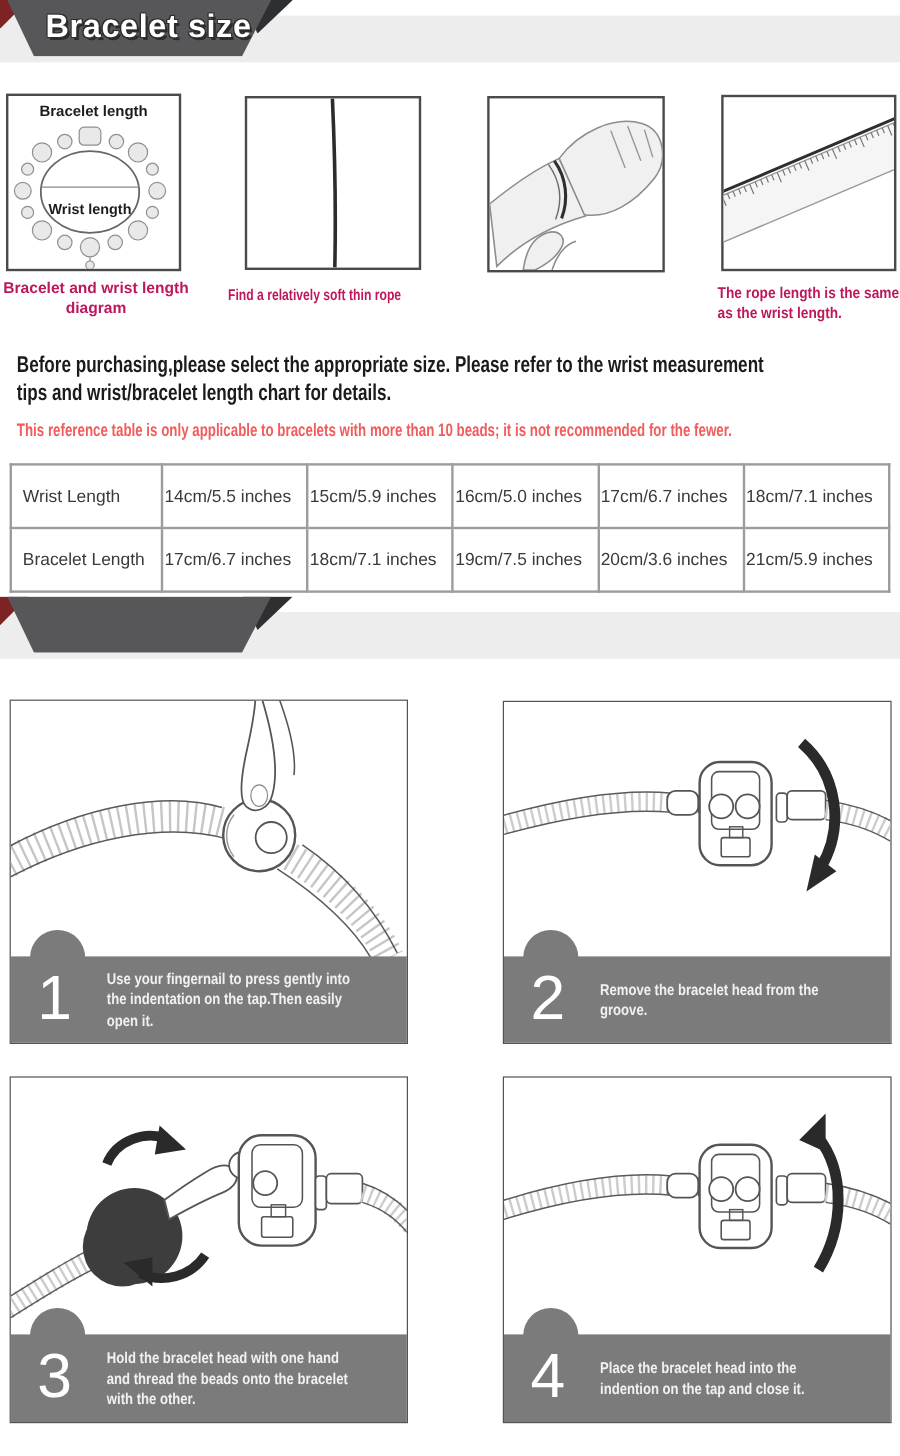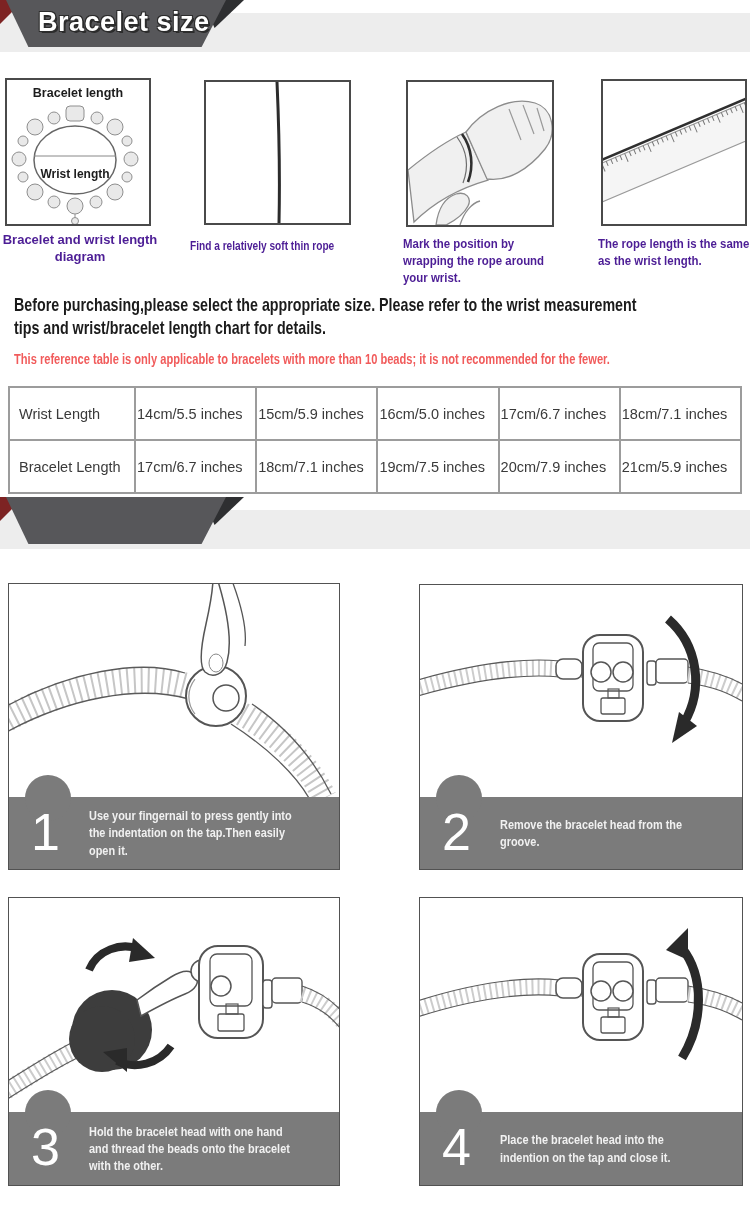--- a/index.html
+++ b/index.html
@@ -11,21 +11,21 @@
               clip-path:polygon(0 0,100% 0,0 100%);}
   .ribbon-fold{position:absolute;width:42px;height:28px;background:#2e2f31;
                clip-path:polygon(0 0,100% 0,30% 100%);}
   .ribbon-main{position:absolute;width:222px;height:47px;background:#57575a;
                clip-path:polygon(2px 0,100% 0,89% 100%,11% 100%);}
   .ribbon-label{position:absolute;font-size:27px;font-weight:800;color:#ffffff;line-height:1;
                 letter-spacing:.5px;
                 text-shadow:2px 2px 0 #2c2c2c,-1px 1px 0 #2c2c2c,1px -1px 0 #2c2c2c,-1px -1px 0 #2c2c2c;}
   
   .mbox{position:absolute;background:#fff;border:2px solid #4a4a4a;box-sizing:border-box;}
-  .mcap{position:absolute;font-size:13px;font-weight:700;color:#4c1d95;line-height:1.3;}
+  .mcap{position:absolute;font-size:13px;font-weight:700;color:#be185d;line-height:1.3;}
   .mcap.center{text-align:center;}
   .squish78{transform:scaleX(0.78);transform-origin:0 0;white-space:nowrap;}
   .squish88{transform:scaleX(0.88);transform-origin:0 0;}
   
   .intro-line{position:absolute;left:14px;font-size:19px;font-weight:800;color:#1b1b1b;
               white-space:nowrap;transform:scaleX(0.75);transform-origin:0 0;}
   .note-line{position:absolute;left:14px;font-size:15px;font-weight:700;color:#f15b5b;
              white-space:nowrap;transform:scaleX(0.74);transform-origin:0 0;}
   
   table.size{position:absolute;left:8px;top:386px;width:734px;border-collapse:collapse;}
@@ -98,23 +98,20 @@
     <svg viewBox="0 0 144 143" width="144" height="143" preserveAspectRatio="none">
       <path d="M0,88 C22,70 40,58 58,50 L80,98 C52,106 28,118 6,140 Z" fill="#f0f0f0" stroke="#8c8c8c" stroke-width="1.3"></path>
       <path d="M58,50 C74,28 104,14 127,21 C146,27 149,52 137,67 C121,87 100,100 79,97 Z" fill="#f0f0f0" stroke="#8c8c8c" stroke-width="1.3"></path>
       <path d="M101,27 L113,58 M115,23 L126,52 M129,26 L136,49" stroke="#9a9a9a" stroke-width="1.2" fill="none"></path>
       <path d="M54,52 C64,66 66,84 60,100" stroke="#2f2f2f" stroke-width="2.6" fill="none"></path>
       <path d="M49,55 C59,69 61,85 55,101" stroke="#6d6d6d" stroke-width="1.2" fill="none"></path>
       <path d="M28,143 C30,128 36,116 48,112 C58,109 64,116 60,124 C55,134 44,140 38,143 Z" fill="#f0f0f0" stroke="#8c8c8c" stroke-width="1.3"></path>
       <path d="M52,143 C56,130 64,121 72,119" stroke="#8c8c8c" stroke-width="1.3" fill="none"></path>
     </svg>
   </div>
-  <div class="mcap" style="left:403px;top:236px;width:172px">
-    <span class="squish88" style="display:inline-block">Mark the position by wrapping the rope around your wrist.</span>
-  </div>
 
   <div class="mbox" style="left:601px;top:79px;width:146px;height:147px">
     <svg viewBox="0 0 142 143" width="142" height="143" preserveAspectRatio="none">
       <g transform="rotate(-23 71 71)">
         <line x1="-30" y1="50" x2="190" y2="50" stroke="#2f2f2f" stroke-width="2.5"></line>
         <rect x="-30" y="53" width="220" height="36" fill="#f5f5f5" stroke="#9a9a9a" stroke-width="1.2"></rect>
         <path d="M-25 53 v9 M-20 53 v5 M-15 53 v5 M-10 53 v5 M-5 53 v5 M0 53 v9 M5 53 v5 M10 53 v5 M15 53 v5 M20 53 v5 M25 53 v9 M30 53 v5 M35 53 v5 M40 53 v5 M45 53 v5 M50 53 v9 M55 53 v5 M60 53 v5 M65 53 v5 M70 53 v5 M75 53 v9 M80 53 v5 M85 53 v5 M90 53 v5 M95 53 v5 M100 53 v9 M105 53 v5 M110 53 v5 M115 53 v5 M120 53 v5 M125 53 v9 M130 53 v5 M135 53 v5 M140 53 v5 M145 53 v5 M150 53 v9 M155 53 v5 M160 53 v5 M165 53 v5 M170 53 v5 M175 53 v9 M180 53 v5" stroke="#777" stroke-width="1"></path>
       </g>
     </svg>
   </div>
@@ -134,21 +131,21 @@
       <td>15cm/5.9 inches</td>
       <td>16cm/5.0 inches</td>
       <td>17cm/6.7 inches</td>
       <td>18cm/7.1 inches</td>
     </tr>
     <tr>
       <td class="rowlabel">Bracelet Length</td>
       <td>17cm/6.7 inches</td>
       <td>18cm/7.1 inches</td>
       <td>19cm/7.5 inches</td>
-      <td>20cm/7.9 inches</td>
+      <td>20cm/3.6 inches</td>
       <td>21cm/5.9 inches</td>
     </tr>
   </tbody>
     </table>
 
   <div class="strip" style="top:510px"></div>
   <div class="ribbon-red" style="left:0;top:497px"></div>
   <div class="ribbon-fold" style="left:202px;top:497px"></div>
   <div class="ribbon-main" style="left:4px;top:497px"></div>
 

